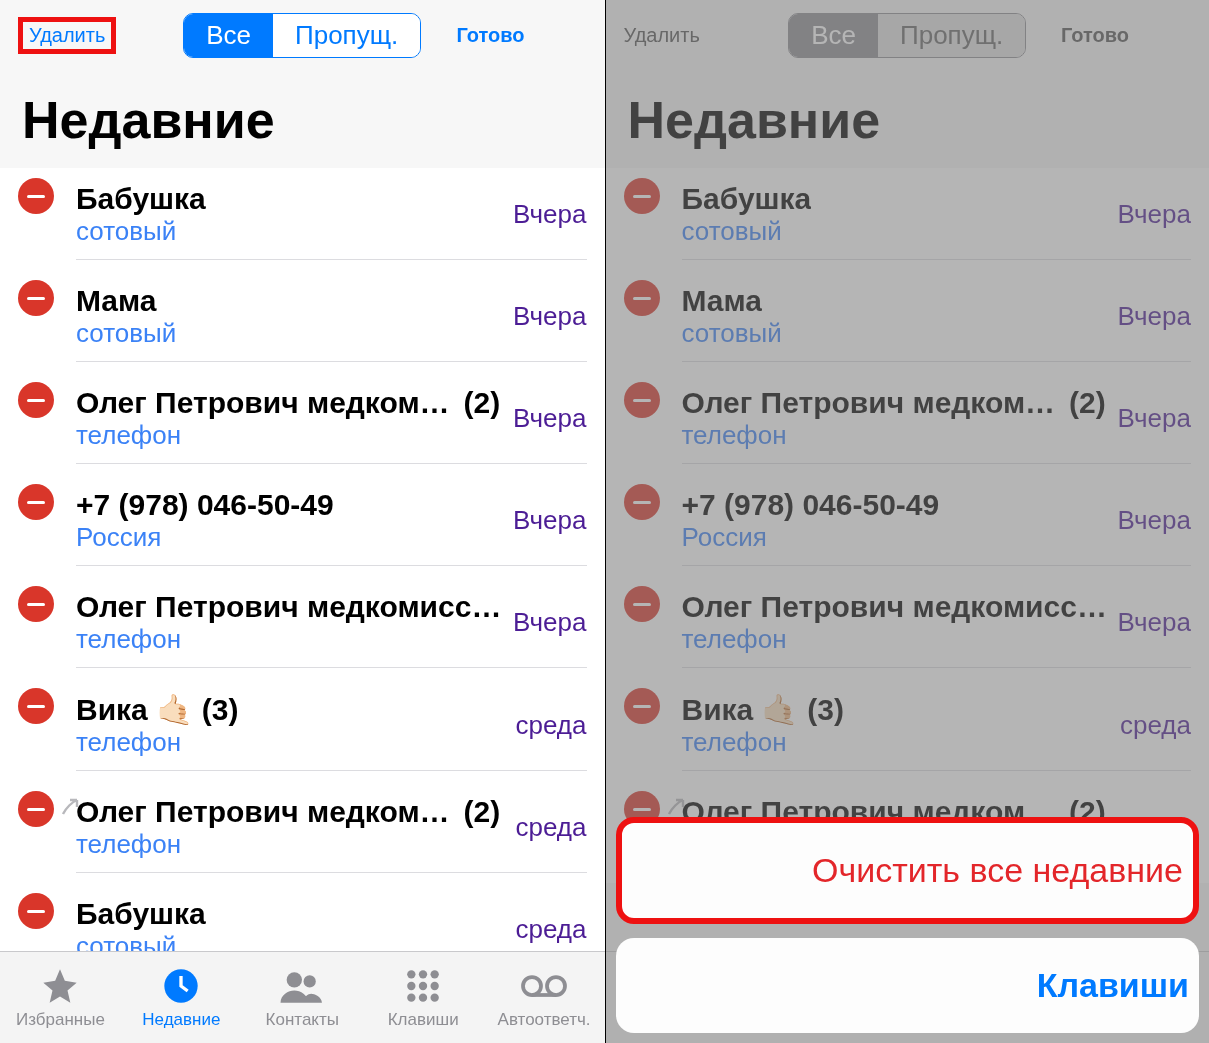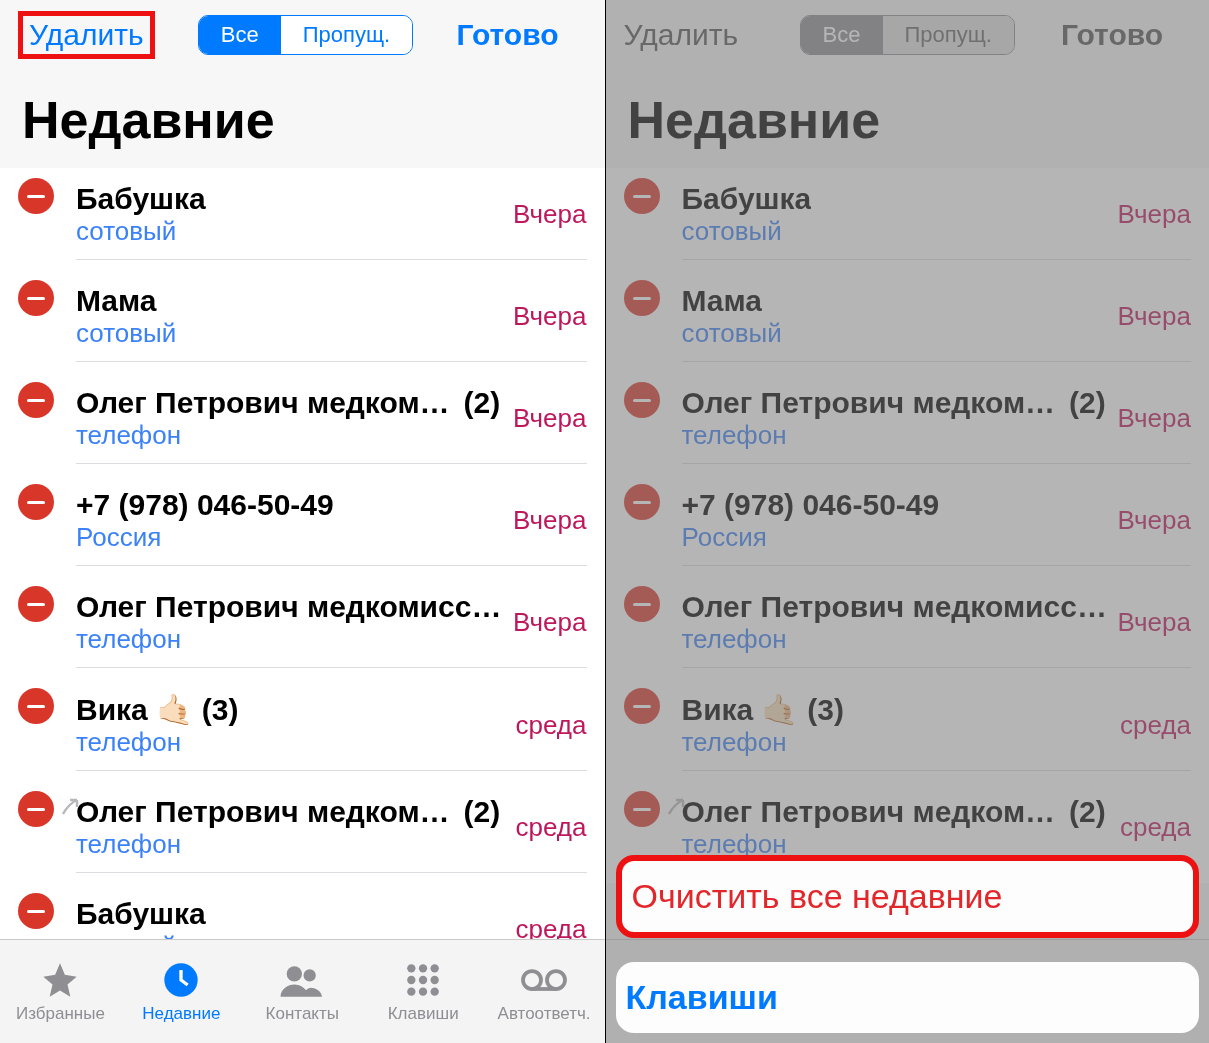--- a/index.html
+++ b/index.html
@@ -6,26 +6,26 @@
   html, body { width: 1209px; height: 1043px; font-family: -apple-system, "Helvetica Neue", Arial, sans-serif; background:#fff; }
   .wrap { display:flex; width:1209px; height:1043px; }
   .screen { position:relative; width:604.5px; height:1043px; overflow:hidden; background:#f7f7f7; }
   .screen.right { border-left:1px solid #000; }
   .overlay { position:absolute; inset:0; background:rgba(120,120,120,0.55); pointer-events:none; }
 
   
   .navbar { height:70px; display:flex; align-items:center; justify-content:space-between; padding:0 18px; background:#f7f7f7;}
   .nav-left, .nav-right { min-width:130px; display:flex; align-items:center; }
   .nav-right { }
-  .nav-link { color:#007aff; font-size:30px; font-weight:400; background:none; border:none; }
+  .nav-link { color:#007aff; font-size:20px; font-weight:400; background:none; border:none; }
   .nav-link.bold { font-weight:600; }
   .nav-link.gray { color:#555; }
   .highlight-box { border:5px solid #e11; padding:2px 6px; }
   .seg { display:flex; border:1.5px solid #007aff; border-radius:10px; overflow:hidden; }
-  .seg button { border:none; background:#fff; color:#007aff; font-size:22px; padding:6px 22px; }
+  .seg button { border:none; background:#fff; color:#007aff; font-size:26px; padding:6px 22px; }
   .seg button.active { background:#007aff; color:#fff; }
   .seg.gray { border-color:#8e8e93; }
   .seg.gray button { background:#e0e0e0; color:#666; }
   .seg.gray button.active { background:#8e8e93; color:#fff; }
 
   
   .big-title { font-size:52px; font-weight:800; padding:20px 22px 18px; background:#f7f7f7;}
 
   
   .list { background:#fff; }
@@ -33,31 +33,31 @@
   .row .minus { width:36px; height:36px; border-radius:50%; background:#d9362a; color:#fff; display:flex; align-items:center; justify-content:center; flex:0 0 36px; margin-right:22px; position:relative;}
   .row .minus::after{content:""; display:block; width:18px; height:3px; background:#fff; border-radius:2px;}
   .row .outicon { width:36px; flex:0 0 36px; margin-right:22px; display:flex; align-items:center; justify-content:center; color:#b8b8bc;}
   .row .outicon.offset { position:absolute; left:58px; top:14px; width:24px; flex:0 0 24px; margin-right:0;}
   .row .body { flex:1; display:flex; align-items:center; justify-content:space-between; border-bottom:1px solid #dcdce0; padding-bottom:12px; padding-top:4px; min-height:80px;}
   .row:first-child .body{ }
   .row .texts { flex:1; min-width:0; padding-right:8px;}
   .row .name { font-size:30px; font-weight:600; color:#000; white-space:nowrap; overflow:hidden; text-overflow:ellipsis; }
   .row .count { font-size:30px; font-weight:600; margin-left:14px;}
   .row .sub { font-size:26px; color:#3b82f6; }
-  .row .time { font-size:26px; color:#be185d; white-space:nowrap;}
+  .row .time { font-size:26px; color:#4c1d95; white-space:nowrap;}
 
   
-  .tabbar { position:absolute; left:0; right:0; bottom:0; height:104px; background:#f4f4f4; border-top:1px solid #c9c9cc; display:flex; justify-content:space-around; align-items:center; }
+  .tabbar { position:absolute; left:0; right:0; bottom:0; height:92px; background:#f4f4f4; border-top:1px solid #c9c9cc; display:flex; justify-content:space-around; align-items:center; }
   .tabitem { display:flex; flex-direction:column; align-items:center; color:#8e8e93; font-size:17px; gap:4px; flex:1;}
   .tabitem.active { color:#007aff; }
   .tabicon { height:40px; display:flex; align-items:center; justify-content:center; }
 
   
   .sheet { position:absolute; left:10px; right:10px; bottom:10px; z-index:5; }
-  .sheet .sheet-btn { background:#fdfdfd; border-radius:18px; text-align:left; font-size:34px; padding:16px 10px; margin-top:24px; }
+  .sheet .sheet-btn { background:#fdfdfd; border-radius:18px; text-align:right; font-size:34px; padding:28px 10px; margin-top:14px; }
   .sheet .danger { color:#e3262a; font-weight:500; border:6px solid #e11; }
   .sheet .cancel { color:#007aff; font-weight:600; }
 
   .row .namewrap{display:flex; align-items:baseline;}
 </style>
 </head>
 <body>
 
 <div class="wrap">
 

